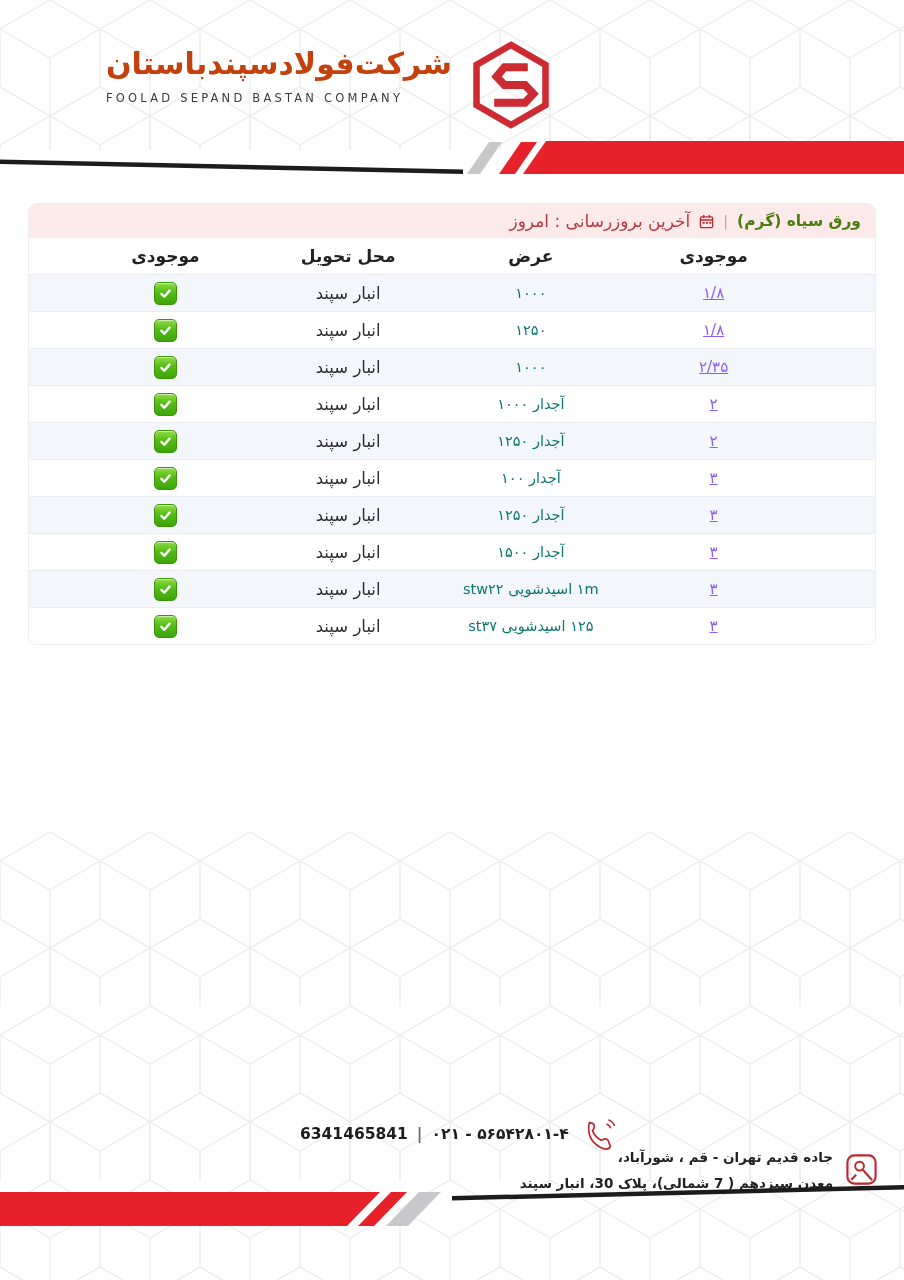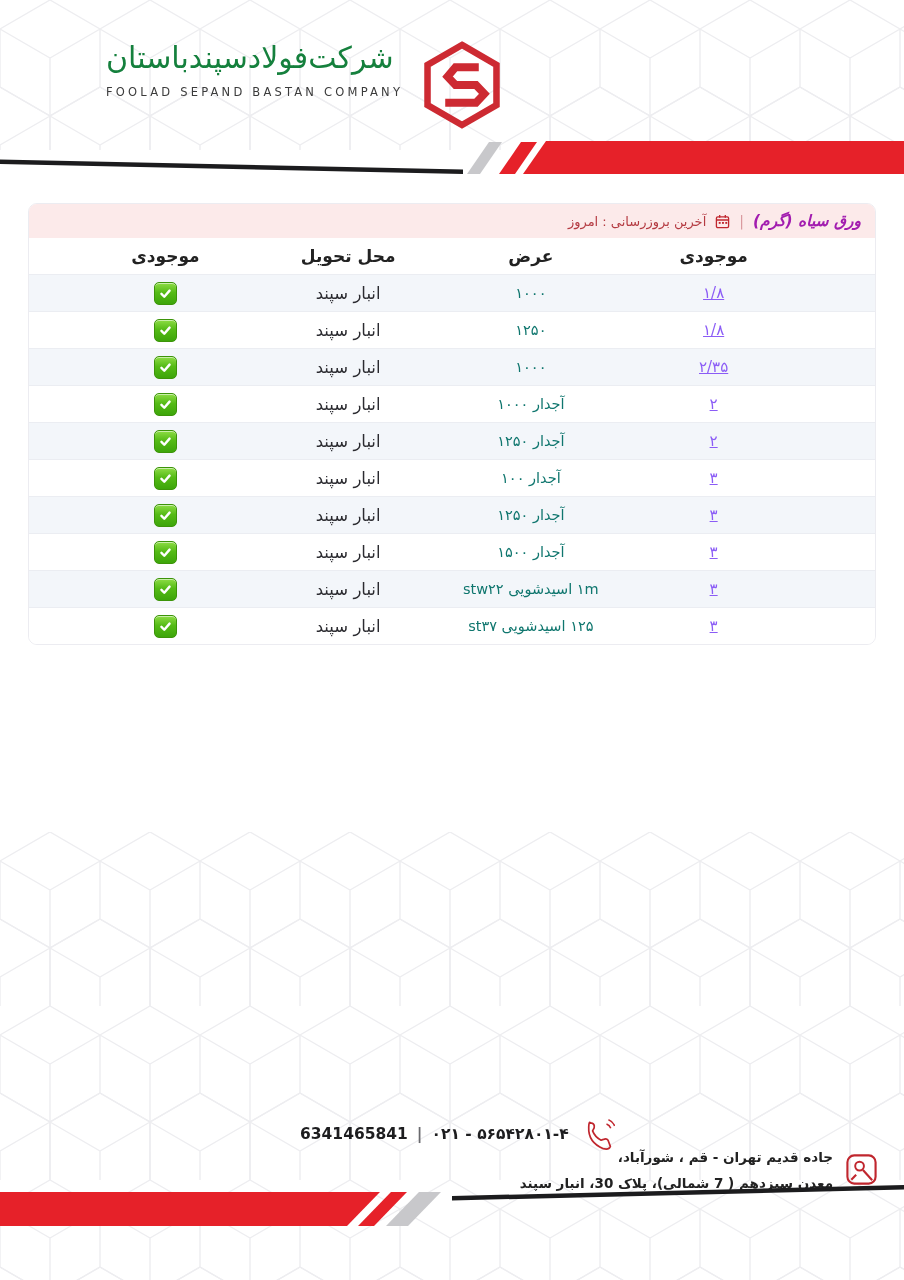--- a/index.html
+++ b/index.html
@@ -5,32 +5,32 @@
   html,body{margin:0;padding:0;}
   body{background:#ffffff;font-family:"DejaVu Sans","Liberation Sans",sans-serif;}
   .page{position:relative;width:904px;height:1280px;background:#fff;overflow:hidden;}
 
   
   .pat{position:absolute;left:0;pointer-events:none;}
 
   
   .logo-group{position:absolute;left:106px;top:40px;display:flex;align-items:flex-start;gap:18px;}
   .logo-text{display:flex;flex-direction:column;align-items:flex-start;}
-  .fa-name{font-size:30px;font-weight:normal;color:#15803d;direction:rtl;line-height:1.2;}
+  .fa-name{font-size:30px;font-weight:bold;color:#c2410c;direction:rtl;line-height:1.2;margin-top:6px;}
   .en-name{font-size:11.5px;letter-spacing:3.2px;color:#3b3b3b;margin-top:9px;white-space:nowrap;}
 
   
   .banner{position:absolute;left:0;pointer-events:none;}
 
   
   .card{position:absolute;left:28px;top:203px;width:846px;border:1px solid #ececf1;border-radius:9px;background:#fff;direction:rtl;overflow:hidden;}
   .card-titlebar{height:34px;background:#fceaea;display:flex;align-items:center;gap:9px;padding:0 14px;}
-  .card-title{font-size:15.5px;font-weight:bold;color:#a21caf;font-style:italic;}
+  .card-title{font-size:15.5px;font-weight:bold;color:#4d7c0f;}
   .card-sep{color:#d9989d;font-size:14px;}
-  .card-update{font-size:13px;color:#b43a41;}
+  .card-update{font-size:17px;color:#b43a41;}
   .cal{flex:0 0 auto;}
   .thead,.t-row{display:grid;grid-template-columns:repeat(4,1fr);align-items:center;height:36px;padding:0 70px 0 45px;}
   .thead{font-weight:bold;font-size:17px;color:#222;border-bottom:1px solid #ebedf2;}
   .thead span{text-align:center;}
   .t-row{font-size:16px;color:#333;border-bottom:1px solid #ebedf2;background:#fff;}
   .t-row:last-child{border-bottom:none;}
   .t-row.alt{background:#f3f6fa;}
   .t-row .c{text-align:center;}
   .c-th{font-size:15px;color:#8b5cf6;text-decoration:underline;}
   .c-w{font-size:14.5px;color:#0f766e;}

